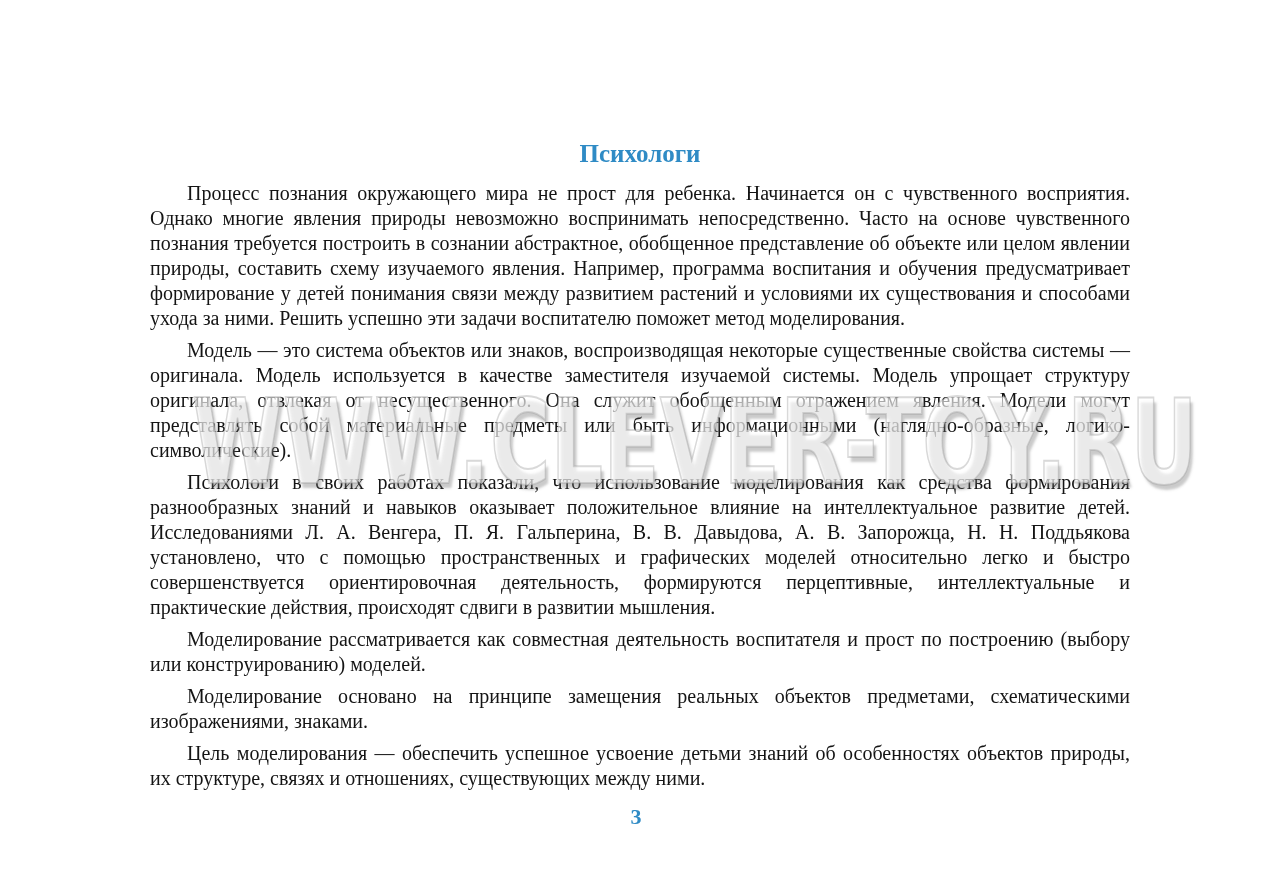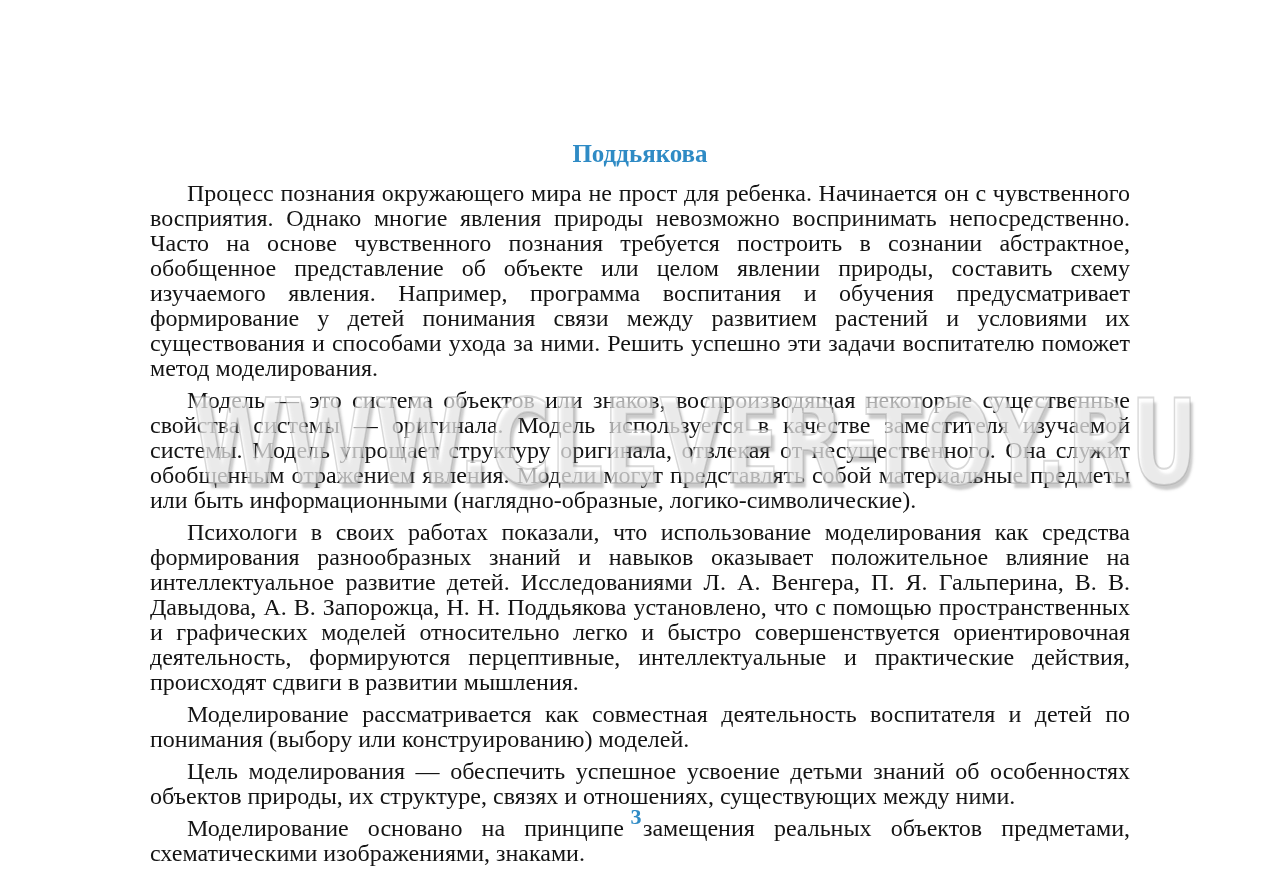--- a/index.html
+++ b/index.html
@@ -24,21 +24,21 @@
   .title {
     margin: 0 0 13px 0;
     text-align: center;
     font-size: 25px;
     font-weight: bold;
     color: #2f8bc5;
     font-family: "Liberation Serif", serif;
   }
   .para {
     margin: 0 0 7px 0;
-    font-size: 24px;
+    font-size: 20px;
     line-height: 25px;
     color: #141414;
     text-align: justify;
     text-indent: 37px;
   }
   .para .lead {
     font-weight: normal;
   }
   .watermark {
     position: absolute;
@@ -70,32 +70,32 @@
     color: #2f8bc5;
     font-family: "Liberation Serif", serif;
   }
 </style>
 </head>
 <body>
 
 <div class="page">
 
   <div class="content">
-    <h1 class="title">Поддьякова</h1>
+    <h1 class="title">Психологи</h1>
 
     <p class="para"><b class="lead"></b><span>Процесс познания окружающего мира не прост для ребенка. Начинается он с чувственного восприятия. Однако многие явления природы невозможно воспринимать непосредственно. Часто на основе чувственного познания требуется построить в сознании абстрактное, обобщенное представление об объекте или целом явлении природы, составить схему изучаемого явления. Например, программа воспитания и обучения предусматривает формирование у детей понимания связи между развитием растений и условиями их существования и способами ухода за ними. Решить успешно эти задачи воспитателю поможет метод моделирования.</span></p>
 
     <p class="para"><b class="lead">Модель</b><span> — это система объектов или знаков, воспроизводящая некоторые существенные свойства системы — оригинала. Модель используется в качестве заместителя изучаемой системы. Модель упрощает структуру оригинала, отвлекая от несущественного. Она служит обобщенным отражением явления. Модели могут представлять собой материальные предметы или быть информационными (наглядно-образные, логико-символические).</span></p>
 
     <p class="para"><b class="lead"></b><span>Психологи в своих работах показали, что использование моделирования как средства формирования разнообразных знаний и навыков оказывает положительное влияние на интеллектуальное развитие детей. Исследованиями Л. А. Венгера, П. Я. Гальперина, В. В. Давыдова, А. В. Запорожца, Н. Н. Поддьякова установлено, что с помощью пространственных и графических моделей относительно легко и быстро совершенствуется ориентировочная деятельность, формируются перцептивные, интеллектуальные и практические действия, происходят сдвиги в развитии мышления.</span></p>
 
-    <p class="para"><b class="lead"></b><span>Моделирование рассматривается как совместная деятельность воспитателя и детей по понимания (выбору или конструированию) моделей.</span></p>
+    <p class="para"><b class="lead"></b><span>Моделирование рассматривается как совместная деятельность воспитателя и прост по построению (выбору или конструированию) моделей.</span></p>
+
+    <p class="para"><b class="lead"></b><span>Моделирование основано на принципе замещения реальных объектов предметами, схематическими изображениями, знаками.</span></p>
 
     <p class="para"><b class="lead">Цель моделирования</b><span> — обеспечить успешное усвоение детьми знаний об особенностях объектов природы, их структуре, связях и отношениях, существующих между ними.</span></p>
-
-    <p class="para"><b class="lead"></b><span>Моделирование основано на принципе замещения реальных объектов предметами, схематическими изображениями, знаками.</span></p>
   </div>
 
   <div class="watermark">WWW.CLEVER-TOY.RU</div>
 
   <div class="page-number">3</div>
 
 </div>
 
 </body></html>

